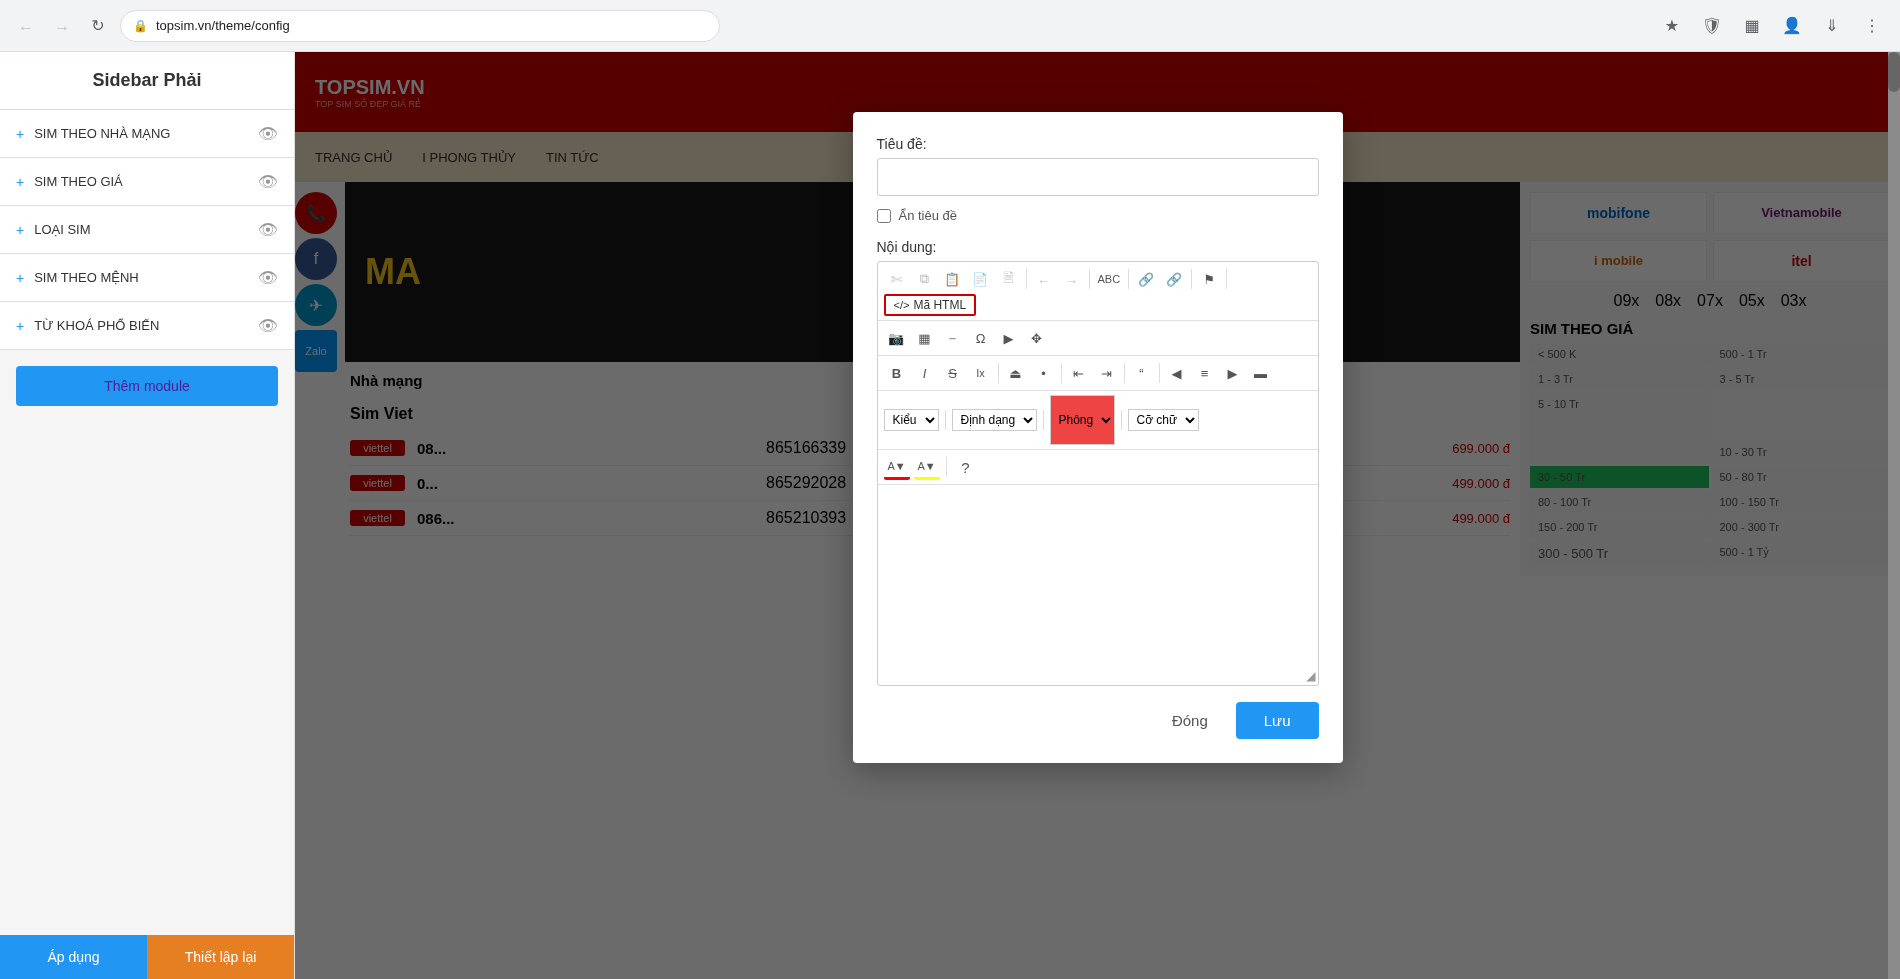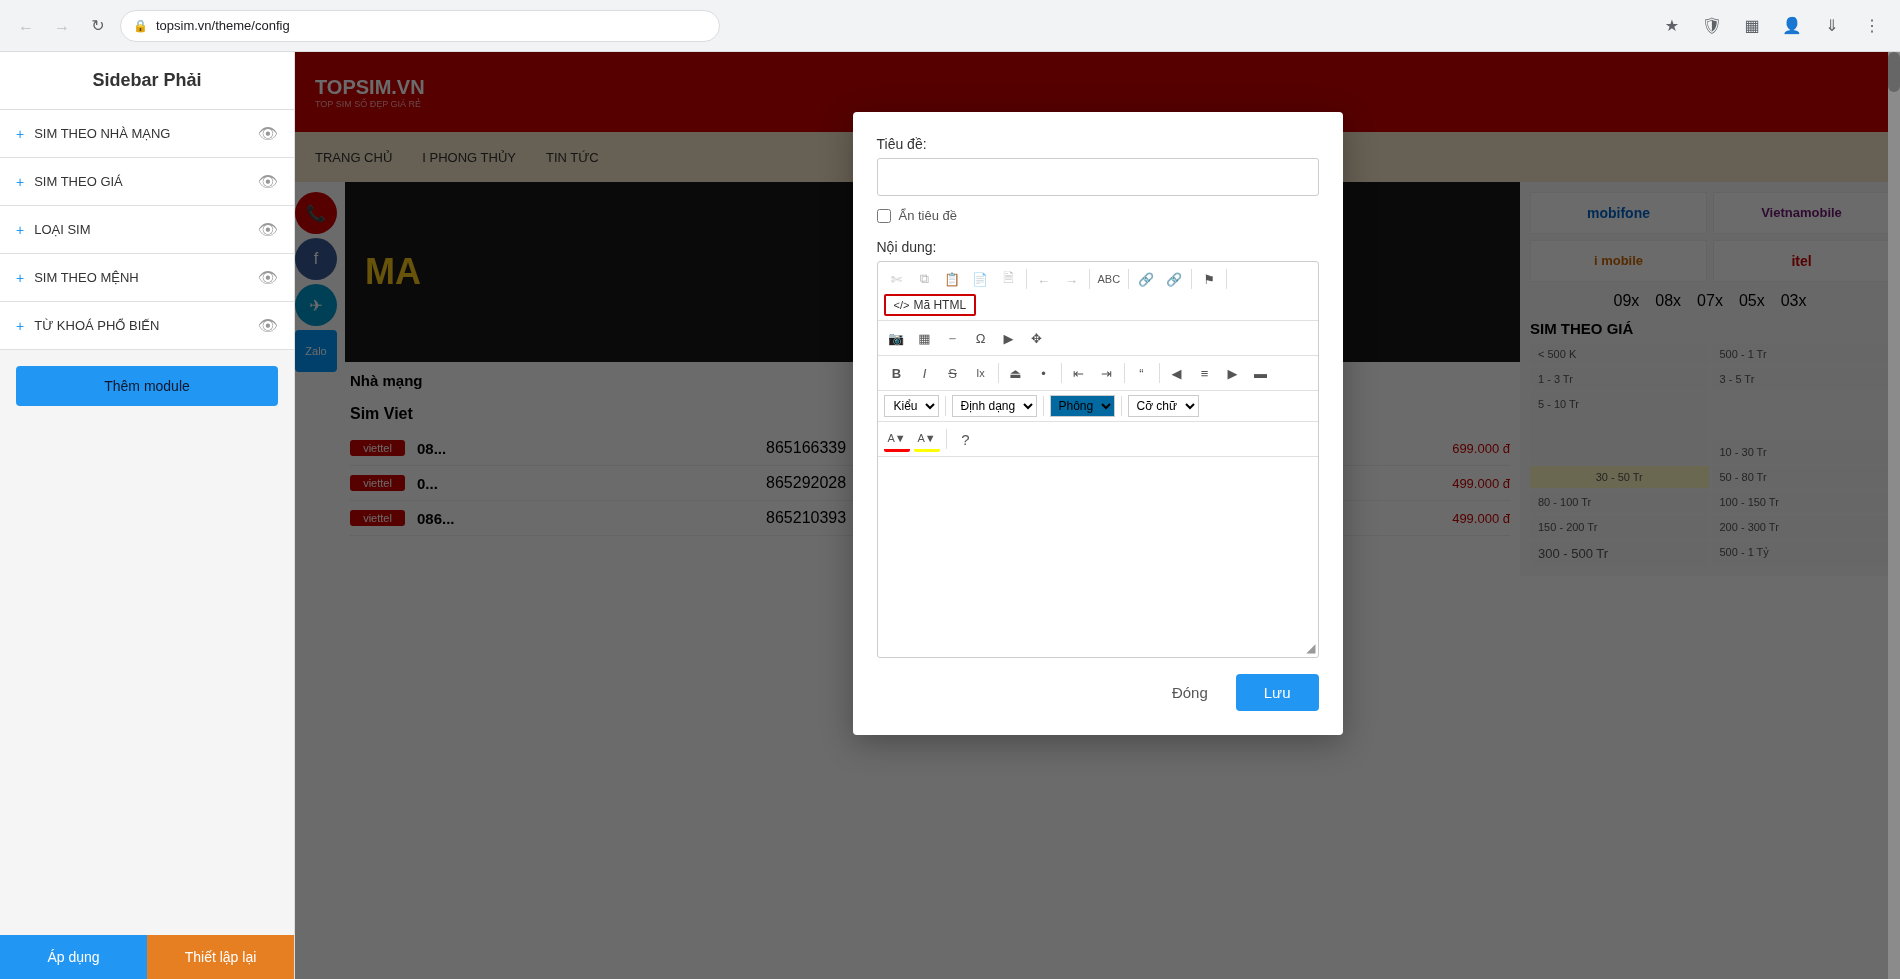--- a/index.html
+++ b/index.html
@@ -97,21 +97,21 @@
       font-weight: 500;
       color: #333;
     }
     .sidebar-item .eye-icon {
       color: #999;
       font-size: 16px;
     }
     .sidebar-add-btn {
       margin: 16px;
       background: #2196f3;
-      color: #0f172a;
+      color: #4c1d95;
       border: none;
       border-radius: 4px;
       padding: 12px 20px;
       font-size: 14px;
       font-weight: 500;
       cursor: pointer;
       width: calc(100% - 32px);
     }
     .sidebar-bottom {
       position: absolute;
@@ -548,21 +548,21 @@
 
           <div>
             <div style="font-size:15px;font-weight:bold;margin-bottom:6px;">SIM THEO GIÁ</div>
             <div style="display:grid;grid-template-columns:1fr 1fr;gap:3px;">
               <div style="background:#f5f5f5;padding:5px 8px;font-size:11px;color:#555;">&lt; 500 K</div>
               <div style="background:#f5f5f5;padding:5px 8px;font-size:11px;color:#555;">500 - 1 Tr</div>
               <div style="background:#f5f5f5;padding:5px 8px;font-size:11px;color:#555;">1 - 3 Tr</div>
               <div style="background:#f5f5f5;padding:5px 8px;font-size:11px;color:#555;">3 - 5 Tr</div>
               <div style="background:#f5f5f5;padding:5px 8px;font-size:11px;color:#555;">5 - 10 Tr</div>
               <div style="background:#f5f5f5;padding:5px 8px;font-size:11px;color:#555;margin-top:48px;">10 - 30 Tr</div>
-              <div style="background:#fef9c3;padding:5px 8px;font-size:11px;color:#555;text-align:center;">30 - 50 Tr</div>
+              <div style="background:#22c55e;padding:5px 8px;font-size:11px;color:#555;">30 - 50 Tr</div>
               <div style="background:#f5f5f5;padding:5px 8px;font-size:11px;color:#555;">50 - 80 Tr</div>
               <div style="background:#f5f5f5;padding:5px 8px;font-size:11px;color:#555;">80 - 100 Tr</div>
               <div style="background:#f5f5f5;padding:5px 8px;font-size:11px;color:#555;">100 - 150 Tr</div>
               <div style="background:#f5f5f5;padding:5px 8px;font-size:11px;color:#555;">150 - 200 Tr</div>
               <div style="background:#f5f5f5;padding:5px 8px;font-size:11px;color:#555;">200 - 300 Tr</div>
               <div style="background:#f5f5f5;padding:5px 8px;font-size:13px;color:#555;">300 - 500 Tr</div>
               <div style="background:#f5f5f5;padding:5px 8px;font-size:11px;color:#555;">500 - 1 Tỷ</div>
             </div>
           </div>
         </div>
@@ -638,29 +638,29 @@
             <div class="divider"></div>
             <button class="rte-btn">“</button>
             <div class="divider"></div>
             <button class="rte-btn">◀</button>
             <button class="rte-btn">≡</button>
             <button class="rte-btn">▶</button>
             <button class="rte-btn">▬</button>
           </div>
 
           <div class="rte-toolbar-row3">
-            <select style="font-size:12px;border:1px solid #ccc;padding:2px 4px;background:white;cursor:pointer;text-align:right;">
+            <select style="font-size:12px;border:1px solid #ccc;padding:2px 4px;background:white;cursor:pointer;">
               <option>Kiểu</option>
             </select>
             <div class="divider"></div>
             <select style="font-size:12px;border:1px solid #ccc;padding:2px 4px;background:white;cursor:pointer;">
               <option>Định dạng</option>
             </select>
             <div class="divider"></div>
-            <select style="font-size:12px;border:1px solid #ccc;padding:2px 4px;background:#0369a1;cursor:pointer;">
+            <select style="font-size:12px;border:1px solid #ccc;padding:16px 4px;background:#ef4444;cursor:pointer;">
               <option>Phông</option>
             </select>
             <div class="divider"></div>
             <select style="font-size:12px;border:1px solid #ccc;padding:2px 4px;background:white;cursor:pointer;">
               <option>Cỡ chữ</option>
             </select>
           </div>
 
           <div class="rte-toolbar-row4">
             <button class="rte-btn" style="font-size:11px;border-bottom:3px solid red;">A▼</button>

